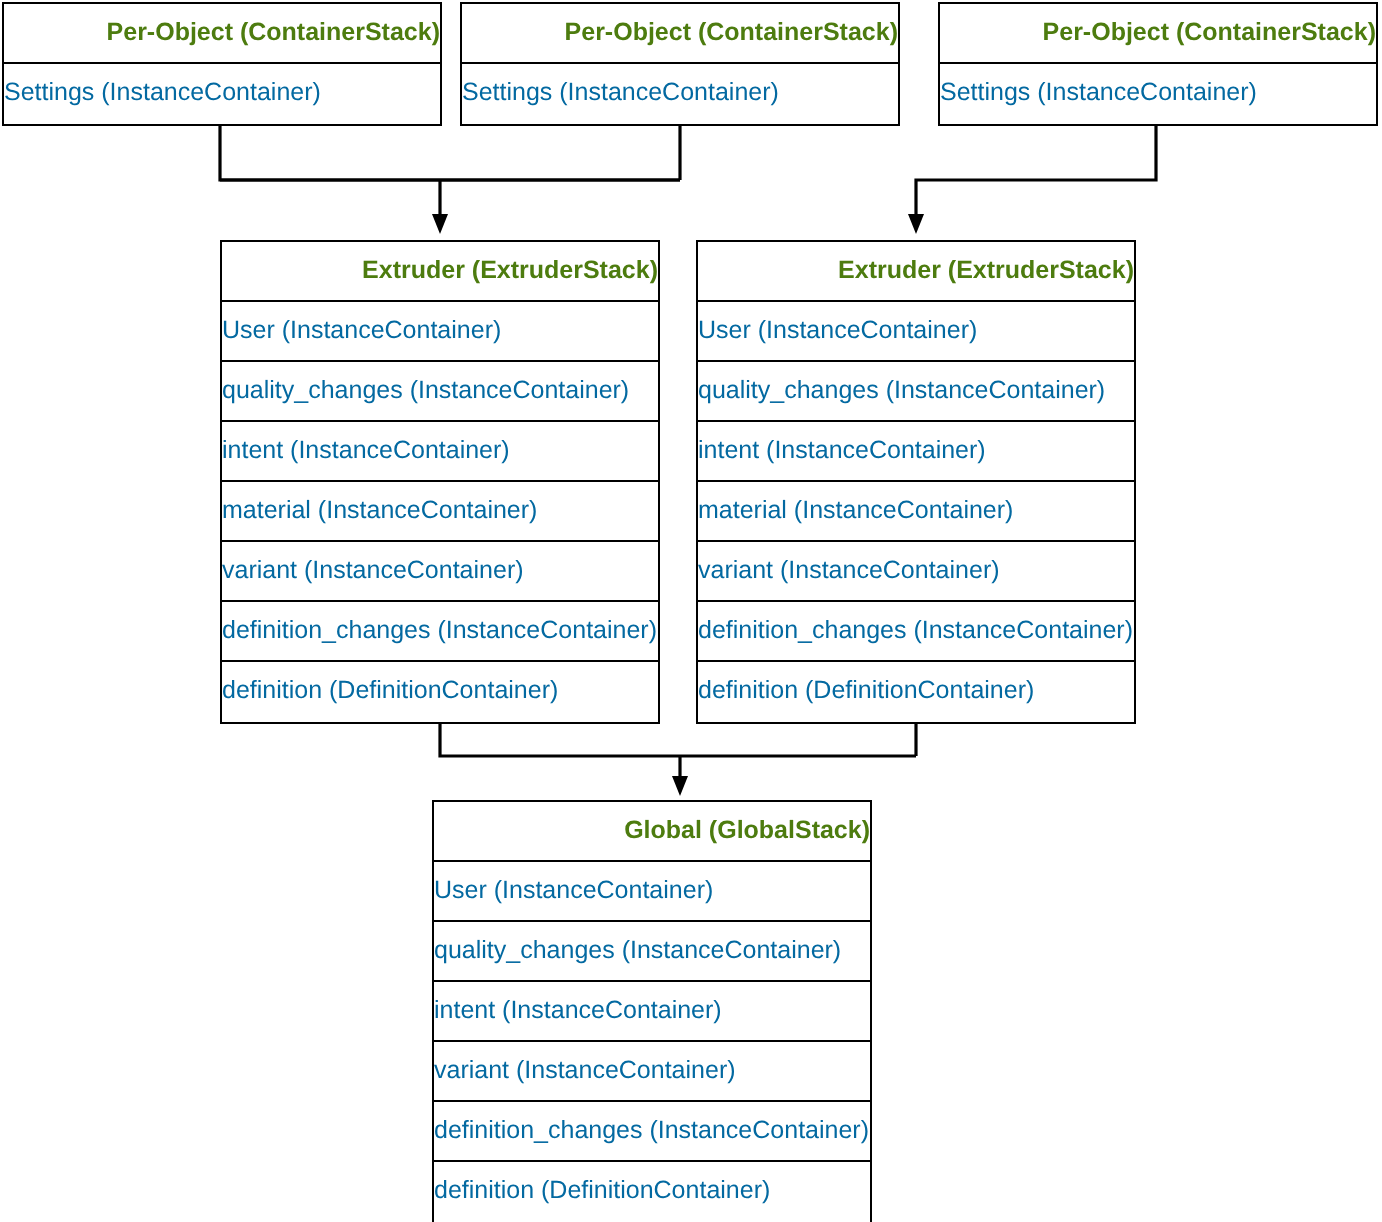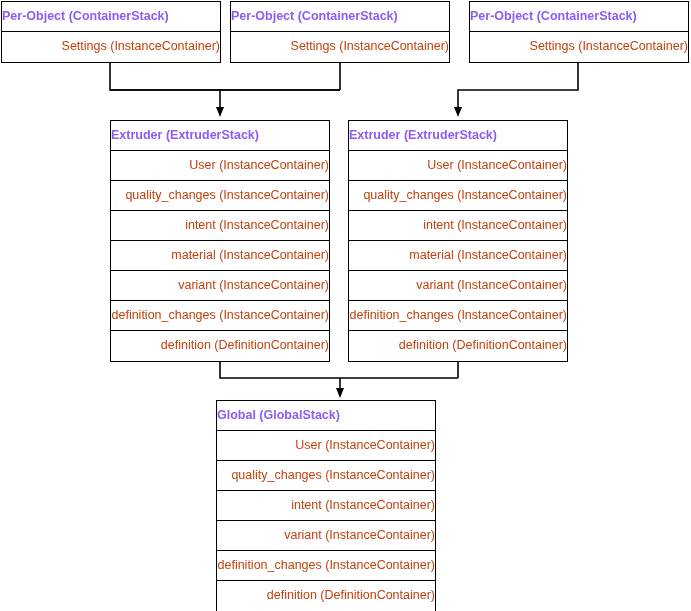--- a/index.html
+++ b/index.html
@@ -21,36 +21,36 @@
     position: absolute;
     box-sizing: border-box;
     border: 1px solid #000000;
     background: #ffffff;
     z-index: 2;
   }
   .node-header {
     box-sizing: border-box;
     height: 30px;
     line-height: 28px;
-    text-align: left;
+    text-align: right;
     font-weight: bold;
     font-size: 12.5px;
-    color: #8b5cf6;
+    color: #4d7c0f;
     border-bottom: 1px solid #000000;
     background: #ffffff;
     white-space: nowrap;
     overflow: hidden;
   }
   .node-row {
     box-sizing: border-box;
     height: 30px;
     line-height: 29px;
-    text-align: right;
+    text-align: left;
     font-size: 12.5px;
-    color: #c2410c;
+    color: #0369a1;
     border-bottom: 1px solid #000000;
     background: #ffffff;
     white-space: nowrap;
     overflow: hidden;
   }
   .node-row.last {
     border-bottom: none;
   }
   svg.edges {
     position: absolute;

